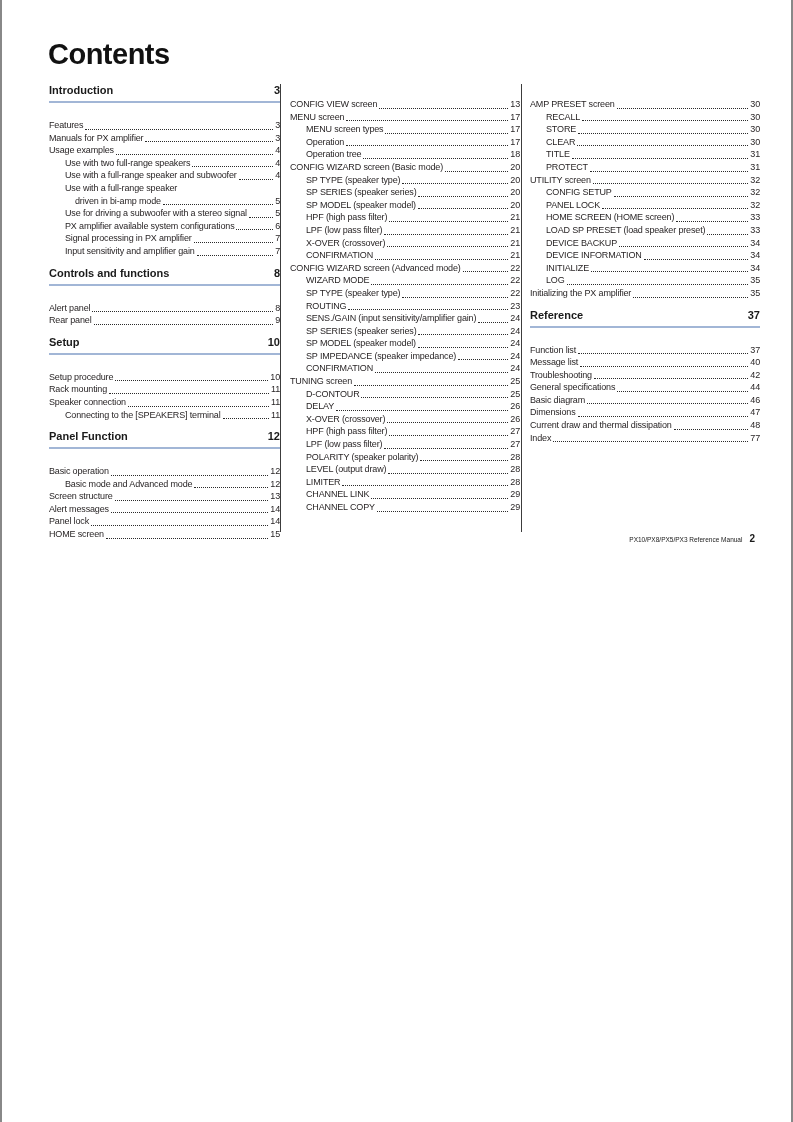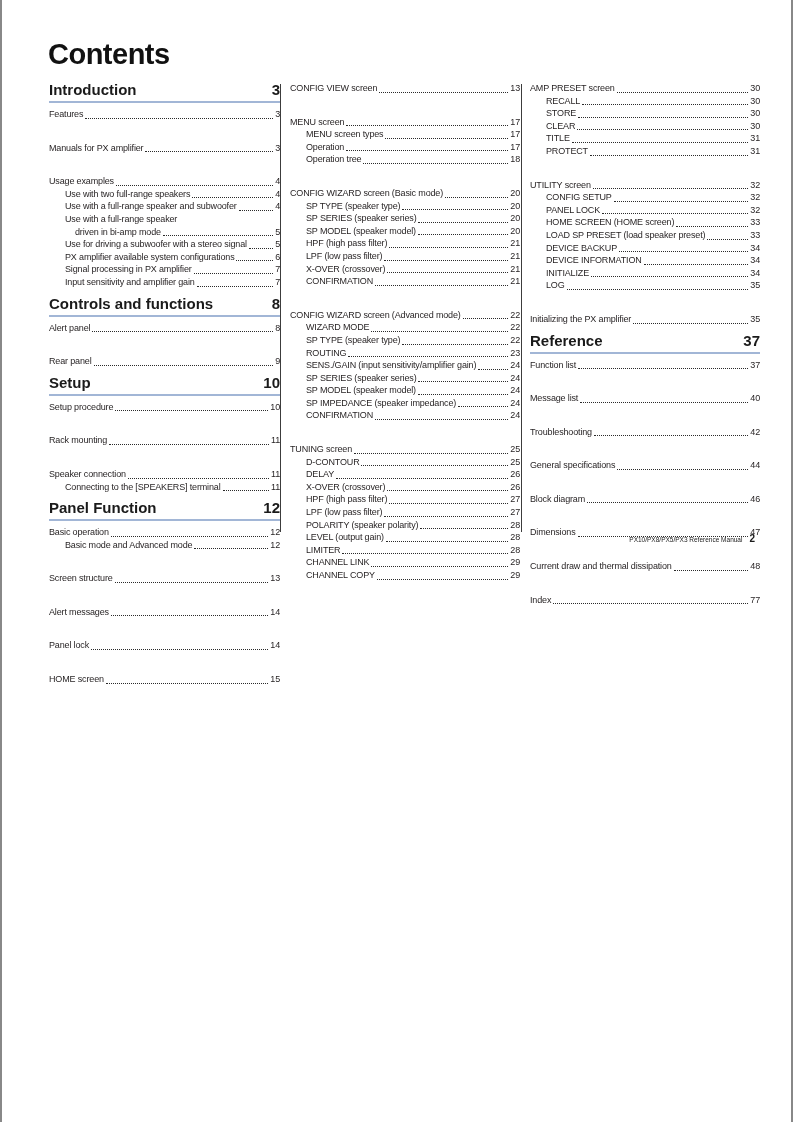--- a/index.html
+++ b/index.html
@@ -18,37 +18,37 @@
   .col-2 { left:288px; width:230px; }
   .col-3 { left:528px; width:230px; }
   .divider {
     position:absolute; top:84px; width:1px; height:448px; background:#3c3c3c;
   }
   .divider-1 { left:278px; }
   .divider-2 { left:519px; }
 
   .heading {
     display:flex; justify-content:space-between; align-items:baseline;
-    font-size:15px; font-weight:bold; line-height:16px; color:#1a1a1a;
+    font-size:11px; font-weight:bold; line-height:16px; color:#1a1a1a;
     border-bottom:2px solid var(--accent,#a2b6d6);
-    padding-bottom:3px; margin-top:7px; margin-bottom:5px;
+    padding-bottom:3px; margin-top:7px; margin-bottom:13px;
   }
   .heading:first-child { margin-top:0; }
   .entry {
     display:flex; align-items:flex-end;
     font-size:9px; line-height:12.6px; letter-spacing:-0.15px; color:#231f20;
   }
   .entry .label { white-space:nowrap; }
   .entry .leader {
     flex:1 1 auto; min-width:4px;
     border-bottom:1.4px dotted #2b2b2b; margin:0 2px 2px 2px;
   }
   .entry .pg { white-space:nowrap; }
-  .entry.l0 { margin-top:21px; }
-  .entry.l0:first-child, .heading + .entry.l0 { margin-top:0; }
+  .entry.l0 { margin-top:0; }
+  .entry.l0:first-child, .heading + .entry.l0 { margin-top:16px; }
   .entry.l1 .label { padding-left:16px; }
   .entry.cont .label { padding-left:26px; }
 
   .footer {
     position:absolute; top:533px; right:36px;
     display:flex; align-items:baseline; gap:7px;
   }
   .footer .manual { font-size:6.5px; color:#1a1a1a; }
   .footer .pagenum { font-size:10px; font-weight:bold; color:#1a1a1a; }
 </style>
@@ -330,21 +330,21 @@
         <span class="label">LPF (low pass filter)</span>
         <span class="leader"></span>
         <span class="pg">27</span>
       </div>
       <div class="entry l1">
         <span class="label">POLARITY (speaker polarity)</span>
         <span class="leader"></span>
         <span class="pg">28</span>
       </div>
       <div class="entry l1">
-        <span class="label">LEVEL (output gain)</span>
+        <span class="label">LEVEL (output draw)</span>
         <span class="leader"></span>
         <span class="pg">28</span>
       </div>
       <div class="entry l1">
         <span class="label">LIMITER</span>
         <span class="leader"></span>
         <span class="pg">28</span>
       </div>
       <div class="entry l1">
         <span class="label">CHANNEL LINK</span>
@@ -457,21 +457,21 @@
         <span class="label">Troubleshooting</span>
         <span class="leader"></span>
         <span class="pg">42</span>
       </div>
       <div class="entry l0">
         <span class="label">General specifications</span>
         <span class="leader"></span>
         <span class="pg">44</span>
       </div>
       <div class="entry l0">
-        <span class="label">Block diagram</span>
+        <span class="label">Basic diagram</span>
         <span class="leader"></span>
         <span class="pg">46</span>
       </div>
       <div class="entry l0">
         <span class="label">Dimensions</span>
         <span class="leader"></span>
         <span class="pg">47</span>
       </div>
       <div class="entry l0">
         <span class="label">Current draw and thermal dissipation</span>

